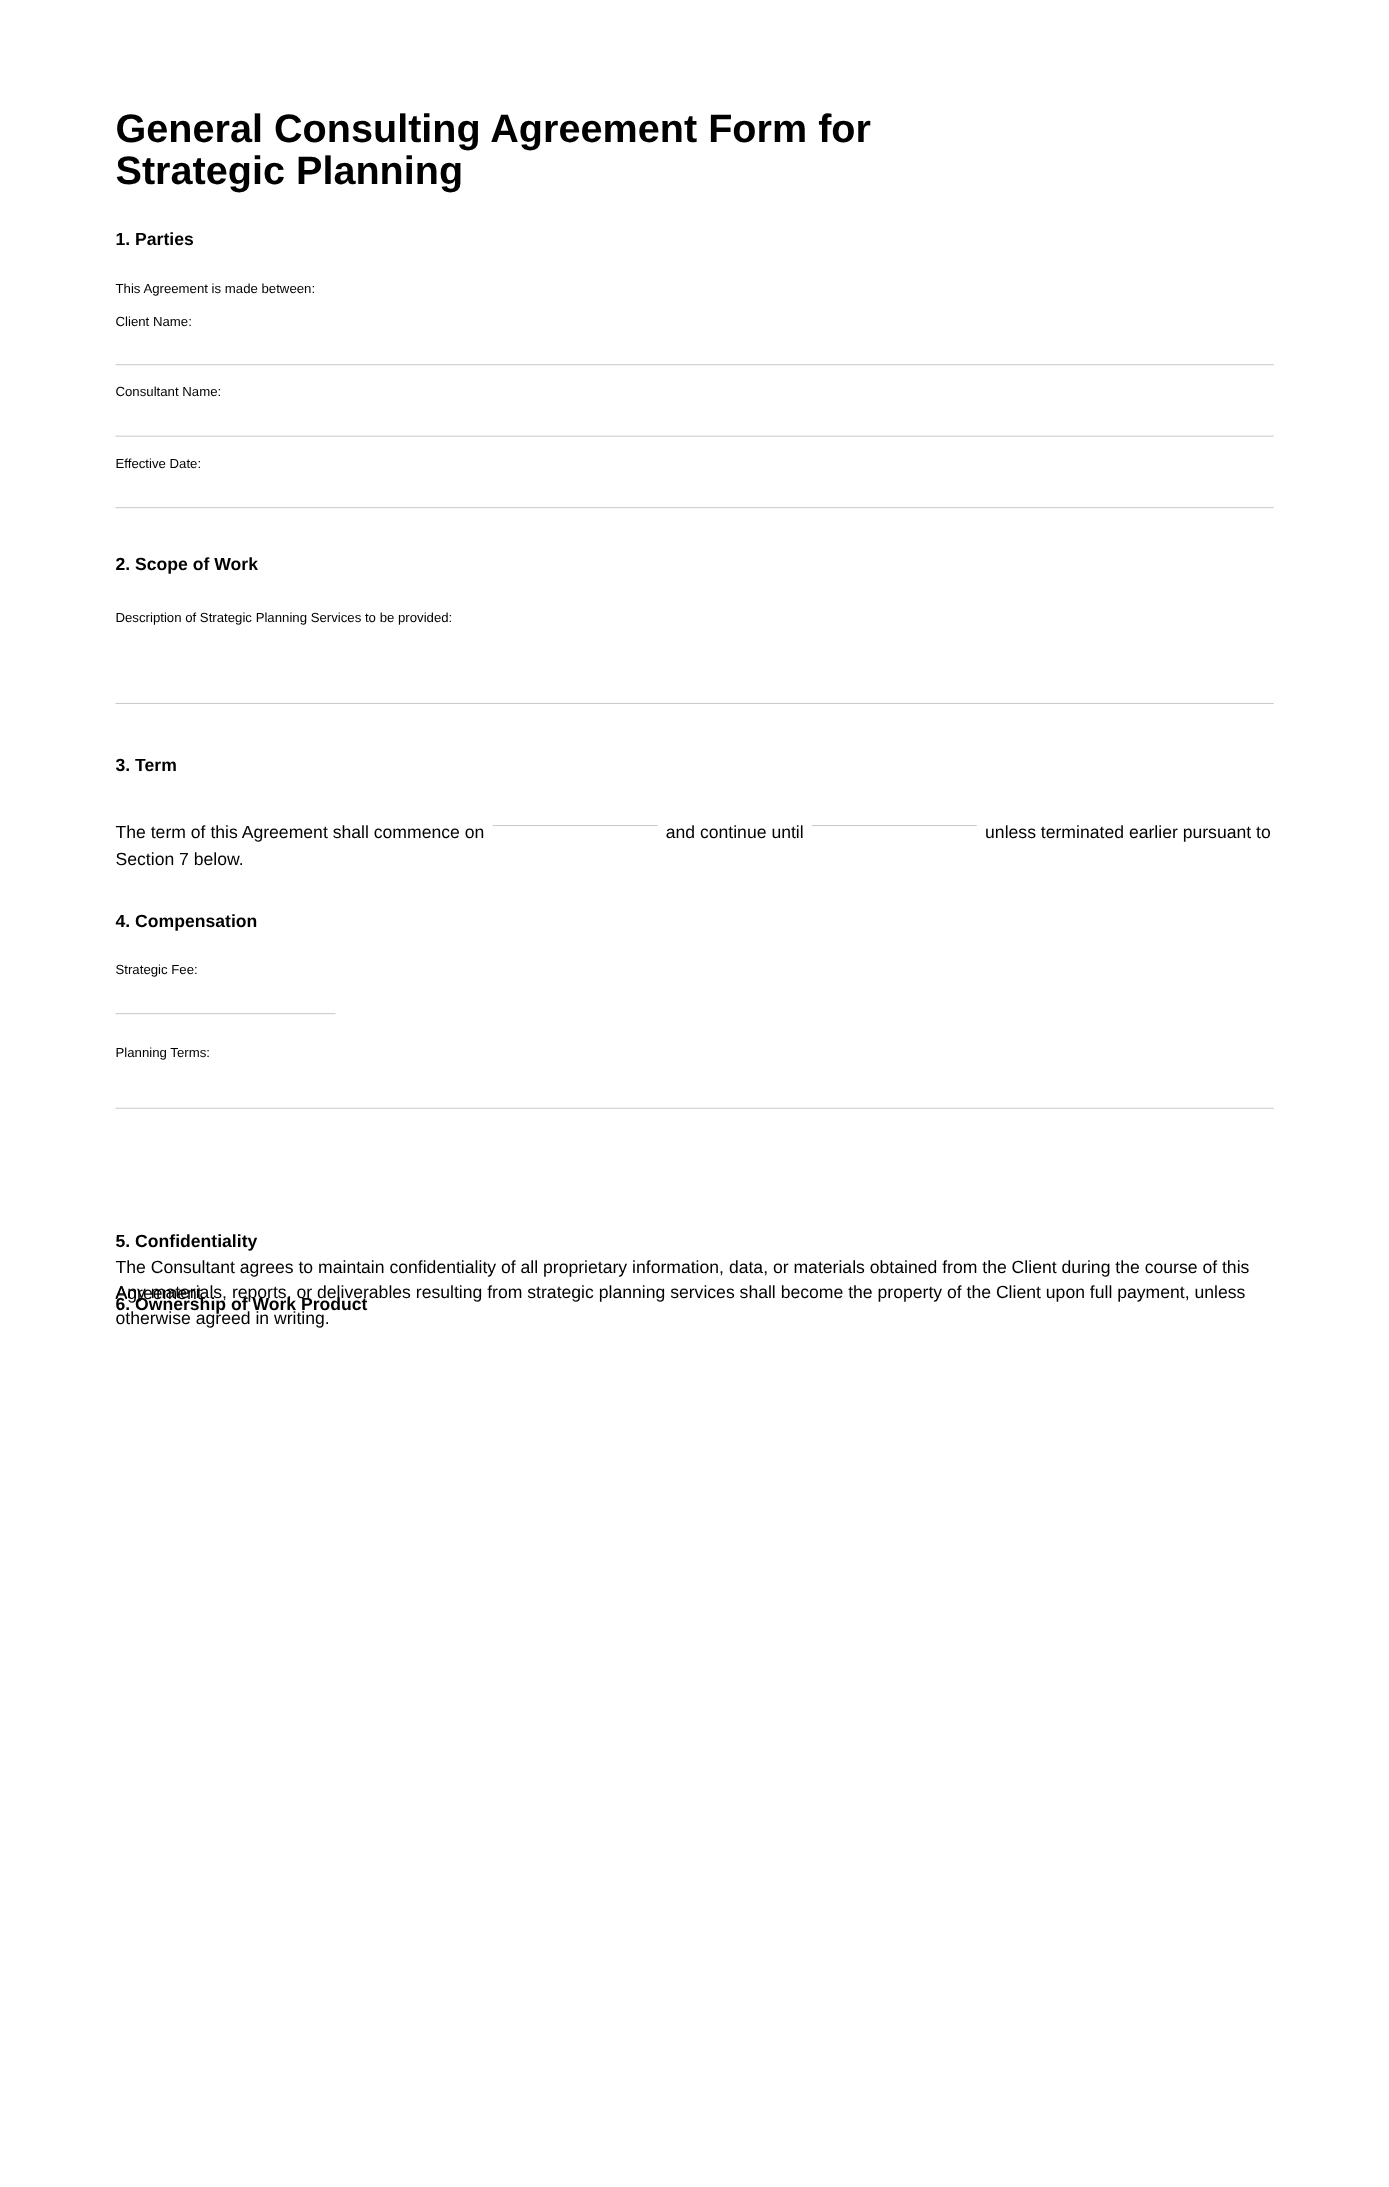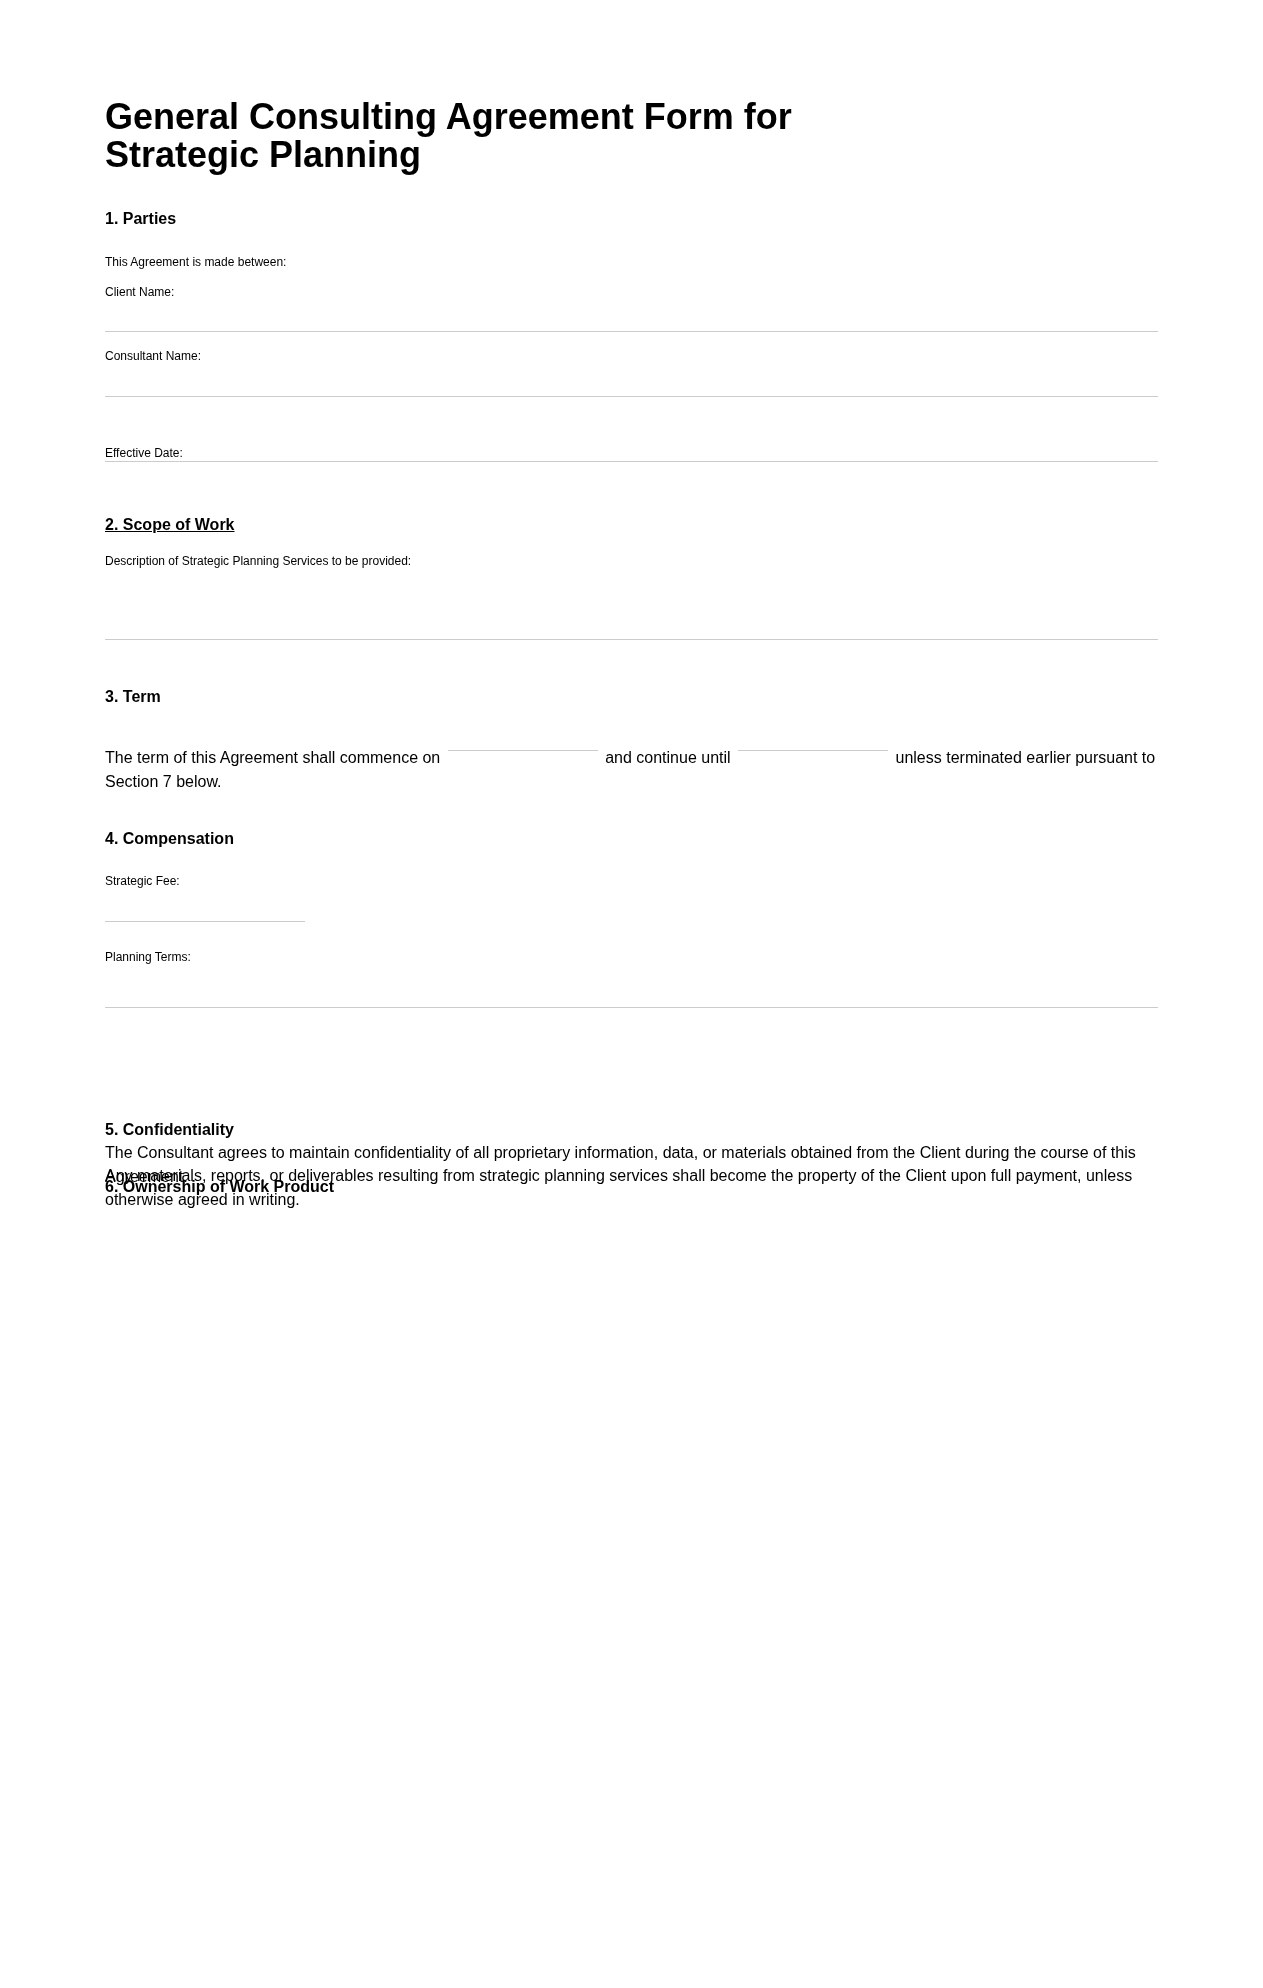--- a/index.html
+++ b/index.html
@@ -83,26 +83,26 @@
 
 <h1 class="abs title" style="top:98px;">General Consulting Agreement Form for Strategic Planning</h1>
 
 <section>
   <h2 class="abs h2" style="top:205px;">1. Parties</h2>
   <div class="abs txt" style="top:250px;">This Agreement is made between:</div>
   <label class="abs txt" style="top:280px;">Client Name:</label>
   <input type="text" class="field-input" style="top: 305px;" value="">
   <label class="abs txt" style="top:344px;">Consultant Name:</label>
   <input type="text" class="field-input" style="top: 370px;" value="">
-  <label class="abs txt" style="top:409px;margin-top:32px;">Effective Date:</label>
+  <label class="abs txt" style="top:409px;">Effective Date:</label>
   <input type="text" class="field-input" style="top: 435px;" value="">
 </section>
 
 <section>
-  <h2 class="abs h2" style="top:511px;text-decoration:underline;">2. Scope of Work</h2>
+  <h2 class="abs h2" style="top:500px;">2. Scope of Work</h2>
   <label class="abs txt" style="top:549px;">Description of Strategic Planning Services to be provided:</label>
   <textarea class="field-textarea" style="top: 578px; height: 61px;"></textarea>
 </section>
 
 <section>
   <h2 class="abs h2" style="top:683px;">3. Term</h2>
   <p class="abs para" style="top:746px;"><span>The term of this Agreement shall commence on</span> <input type="text" class="inline-blank" value="" style=""> <span>and continue until</span> <input type="text" class="inline-blank" value="" style=""> <span>unless terminated earlier pursuant to Section 7 below.</span></p>
 </section>
 
 <section>

